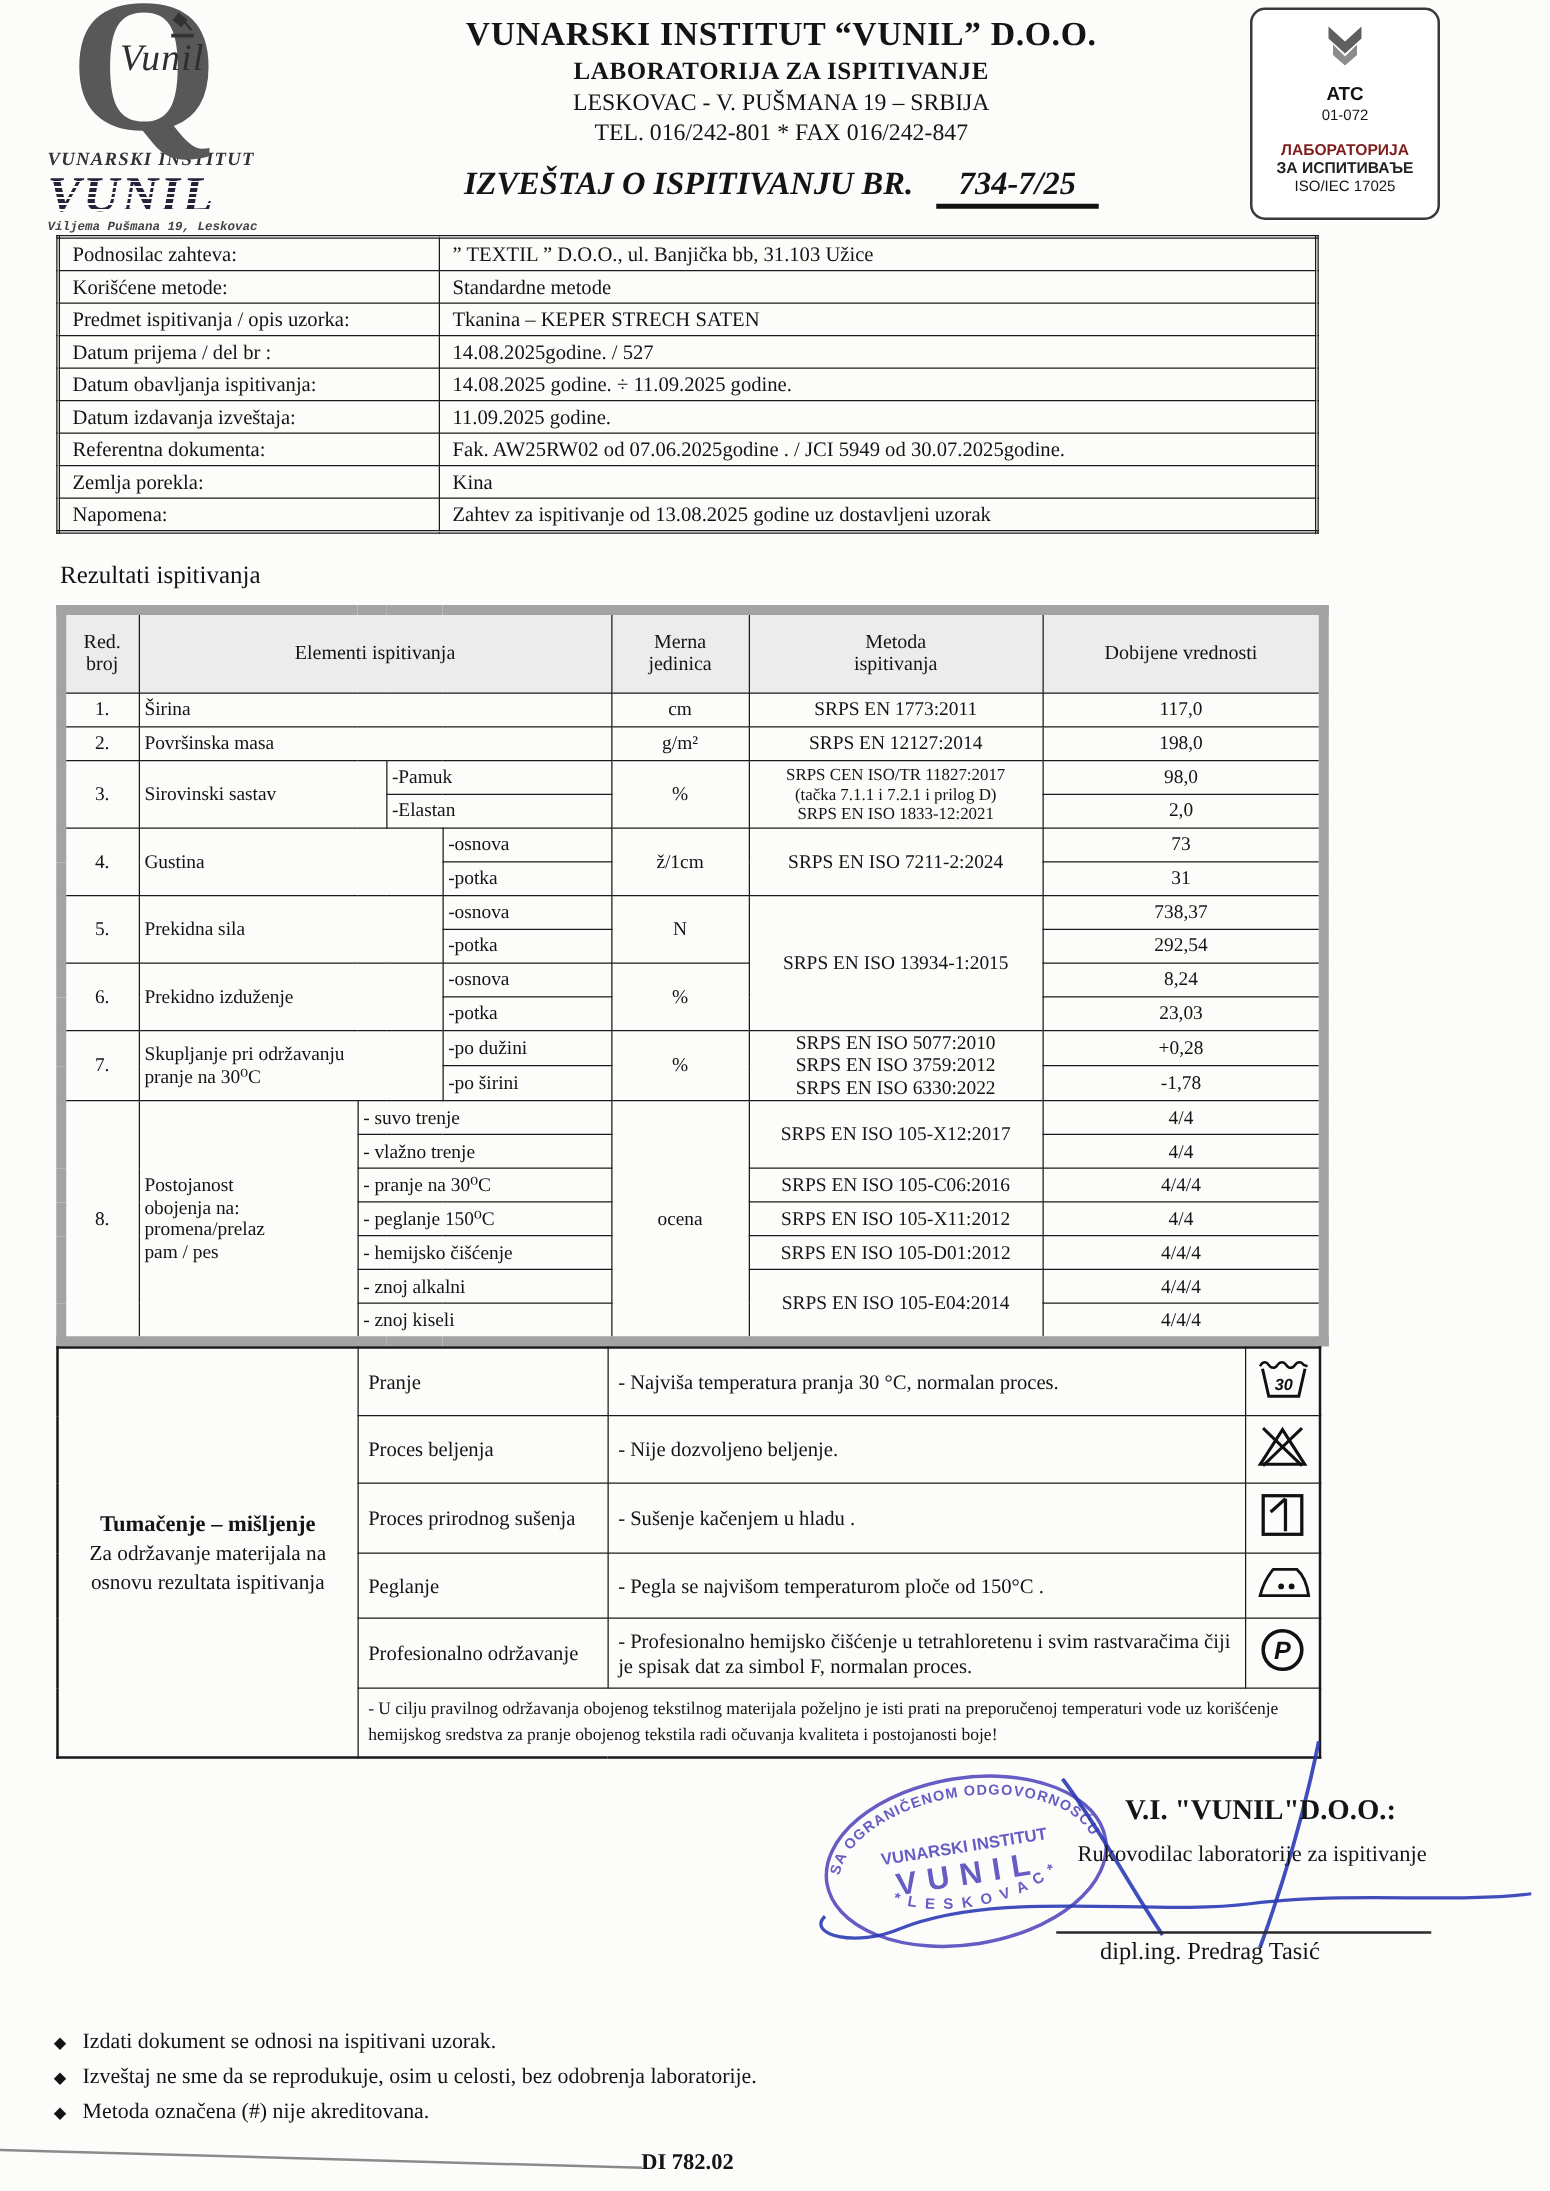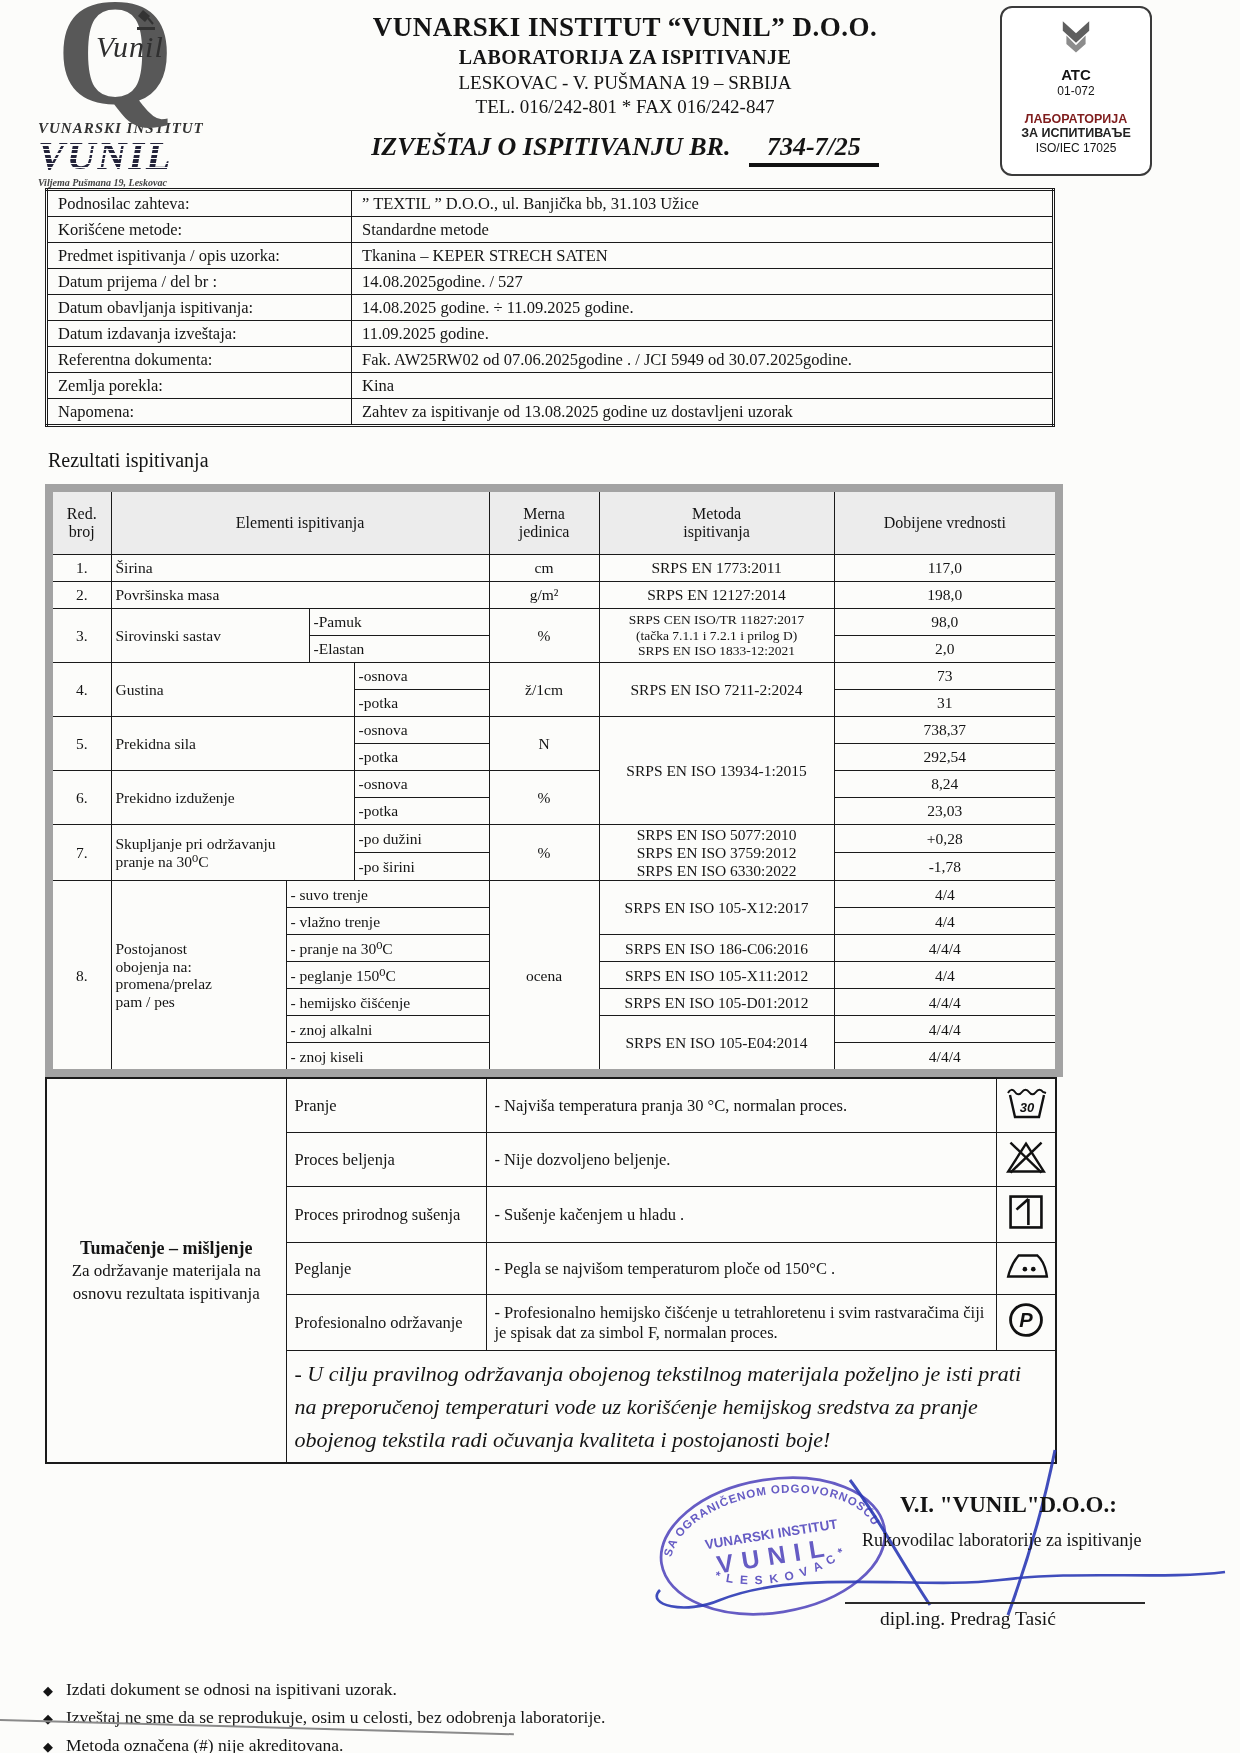--- a/index.html
+++ b/index.html
@@ -12,21 +12,21 @@
   .hdr{position:relative;height:188px;}
   .logo-block{position:absolute;left:38px;top:4px;width:220px;}
   .q-wrap{position:relative;width:190px;height:112px;}
   .q-glyph{position:absolute;left:18px;top:-28px;font-size:152px;line-height:1;color:#585858;font-weight:bold;}
   .q-script{position:absolute;left:58px;top:26px;font-size:30px;font-style:italic;color:#2f2f2f;letter-spacing:1px;}
   .q-micro{position:absolute;left:95px;top:4px;}
   .logo-line1{font-style:italic;font-weight:bold;font-size:15px;letter-spacing:1px;color:#333;margin-top:4px;}
   .wordmark{position:relative;width:170px;}
   .wordmark .wm-text{font-weight:bold;font-style:italic;font-size:40px;line-height:0.95;color:#23233a;letter-spacing:2px;}
   .wordmark .wm-stripes{position:absolute;inset:0;background:repeating-linear-gradient(180deg,rgba(252,252,250,0) 0 3px,#fcfcfa 3px 4.5px);}
-  .logo-line3{font-size:10px;font-weight:bold;font-style:italic;color:#444;margin-top:2px;}
+  .logo-line3{font-size:10px;font-weight:bold;font-style:italic;color:#444;margin-top:2px;font-family:Liberation Mono, monospace;}
   .hdr-center{margin-left:295px;width:660px;text-align:center;padding-top:12px;}
   .org-name{font-size:27px;font-weight:bold;letter-spacing:0.5px;}
   .org-sub1{font-size:20px;font-weight:bold;margin-top:3px;letter-spacing:0.5px;}
   .org-sub2{font-size:19px;margin-top:3px;}
   .org-sub3{font-size:19px;margin-top:2px;}
   .title-row{margin-left:285px;width:680px;text-align:center;margin-top:14px;
     font-size:26px;font-weight:bold;font-style:italic;}
   .title-num{display:inline-block;border-bottom:4px solid #111;padding:0 18px 1px 18px;margin-left:12px;}
   .badge{position:absolute;left:1000px;top:6px;width:152px;height:170px;
     border:2px solid #3a3a3a;border-radius:12px;text-align:center;padding-top:8px;box-sizing:border-box;background:#fff;}
@@ -48,21 +48,21 @@
   .ctr{text-align:center;}
   .pre{white-space:pre-line;}
   .lab{padding-left:10px;}
   .sm{font-size:13.5px;}
   .sub{padding-left:10px;}
   
   .care-tbl{margin-left:45px;width:1010px;border:2px solid #1a1a1a;font-size:16.5px;}
   .care-tbl td{border:1px solid #1a1a1a;padding:6px 8px;vertical-align:middle;}
   .care-left{text-align:center;font-size:17px;line-height:1.35;}
   .care-left .t1{font-weight:bold;font-size:18px;}
-  .care-note{font-style:italic;font-size:22px;line-height:1.5;padding:6px 14px;}
+  .care-note{font-size:14px;line-height:1.5;padding:6px 14px;}
   .icon-cell{text-align:center;padding:2px;font-style:italic;}
   
   .sig-zone{position:relative;height:208px;}
   .stamp{position:absolute;left:648px;top:8px;transform:rotate(-9deg);opacity:0.92;}
   .sig-company{position:absolute;left:900px;top:28px;font-size:23px;font-weight:bold;}
   .sig-role{position:absolute;left:862px;top:66px;font-size:18px;}
   .sig-line{position:absolute;left:845px;top:138px;width:300px;border-top:2px solid #2a2a2a;}
   .sig-name{position:absolute;left:880px;top:144px;font-size:19.5px;}
   .sig-strokes{position:absolute;left:600px;top:-24px;}
   
@@ -284,21 +284,21 @@
       <td class="ctr" rowspan="7">ocena</td>
       <td class="ctr" rowspan="2">SRPS EN ISO 105-X12:2017</td>
       <td class="ctr">4/4</td>
     </tr>
     <tr>
       <td class="sub" colspan="3">- vlažno trenje</td>
       <td class="ctr">4/4</td>
     </tr>
     <tr>
       <td class="sub" colspan="3">- pranje na 30⁰C</td>
-      <td class="ctr">SRPS EN ISO 186-C06:2016</td>
+      <td class="ctr">SRPS EN ISO 105-C06:2016</td>
       <td class="ctr">4/4/4</td>
     </tr>
     <tr>
       <td class="sub" colspan="3">- peglanje 150⁰C</td>
       <td class="ctr">SRPS EN ISO 105-X11:2012</td>
       <td class="ctr">4/4</td>
     </tr>
     <tr>
       <td class="sub" colspan="3">- hemijsko čišćenje</td>
       <td class="ctr">SRPS EN ISO 105-D01:2012</td>

